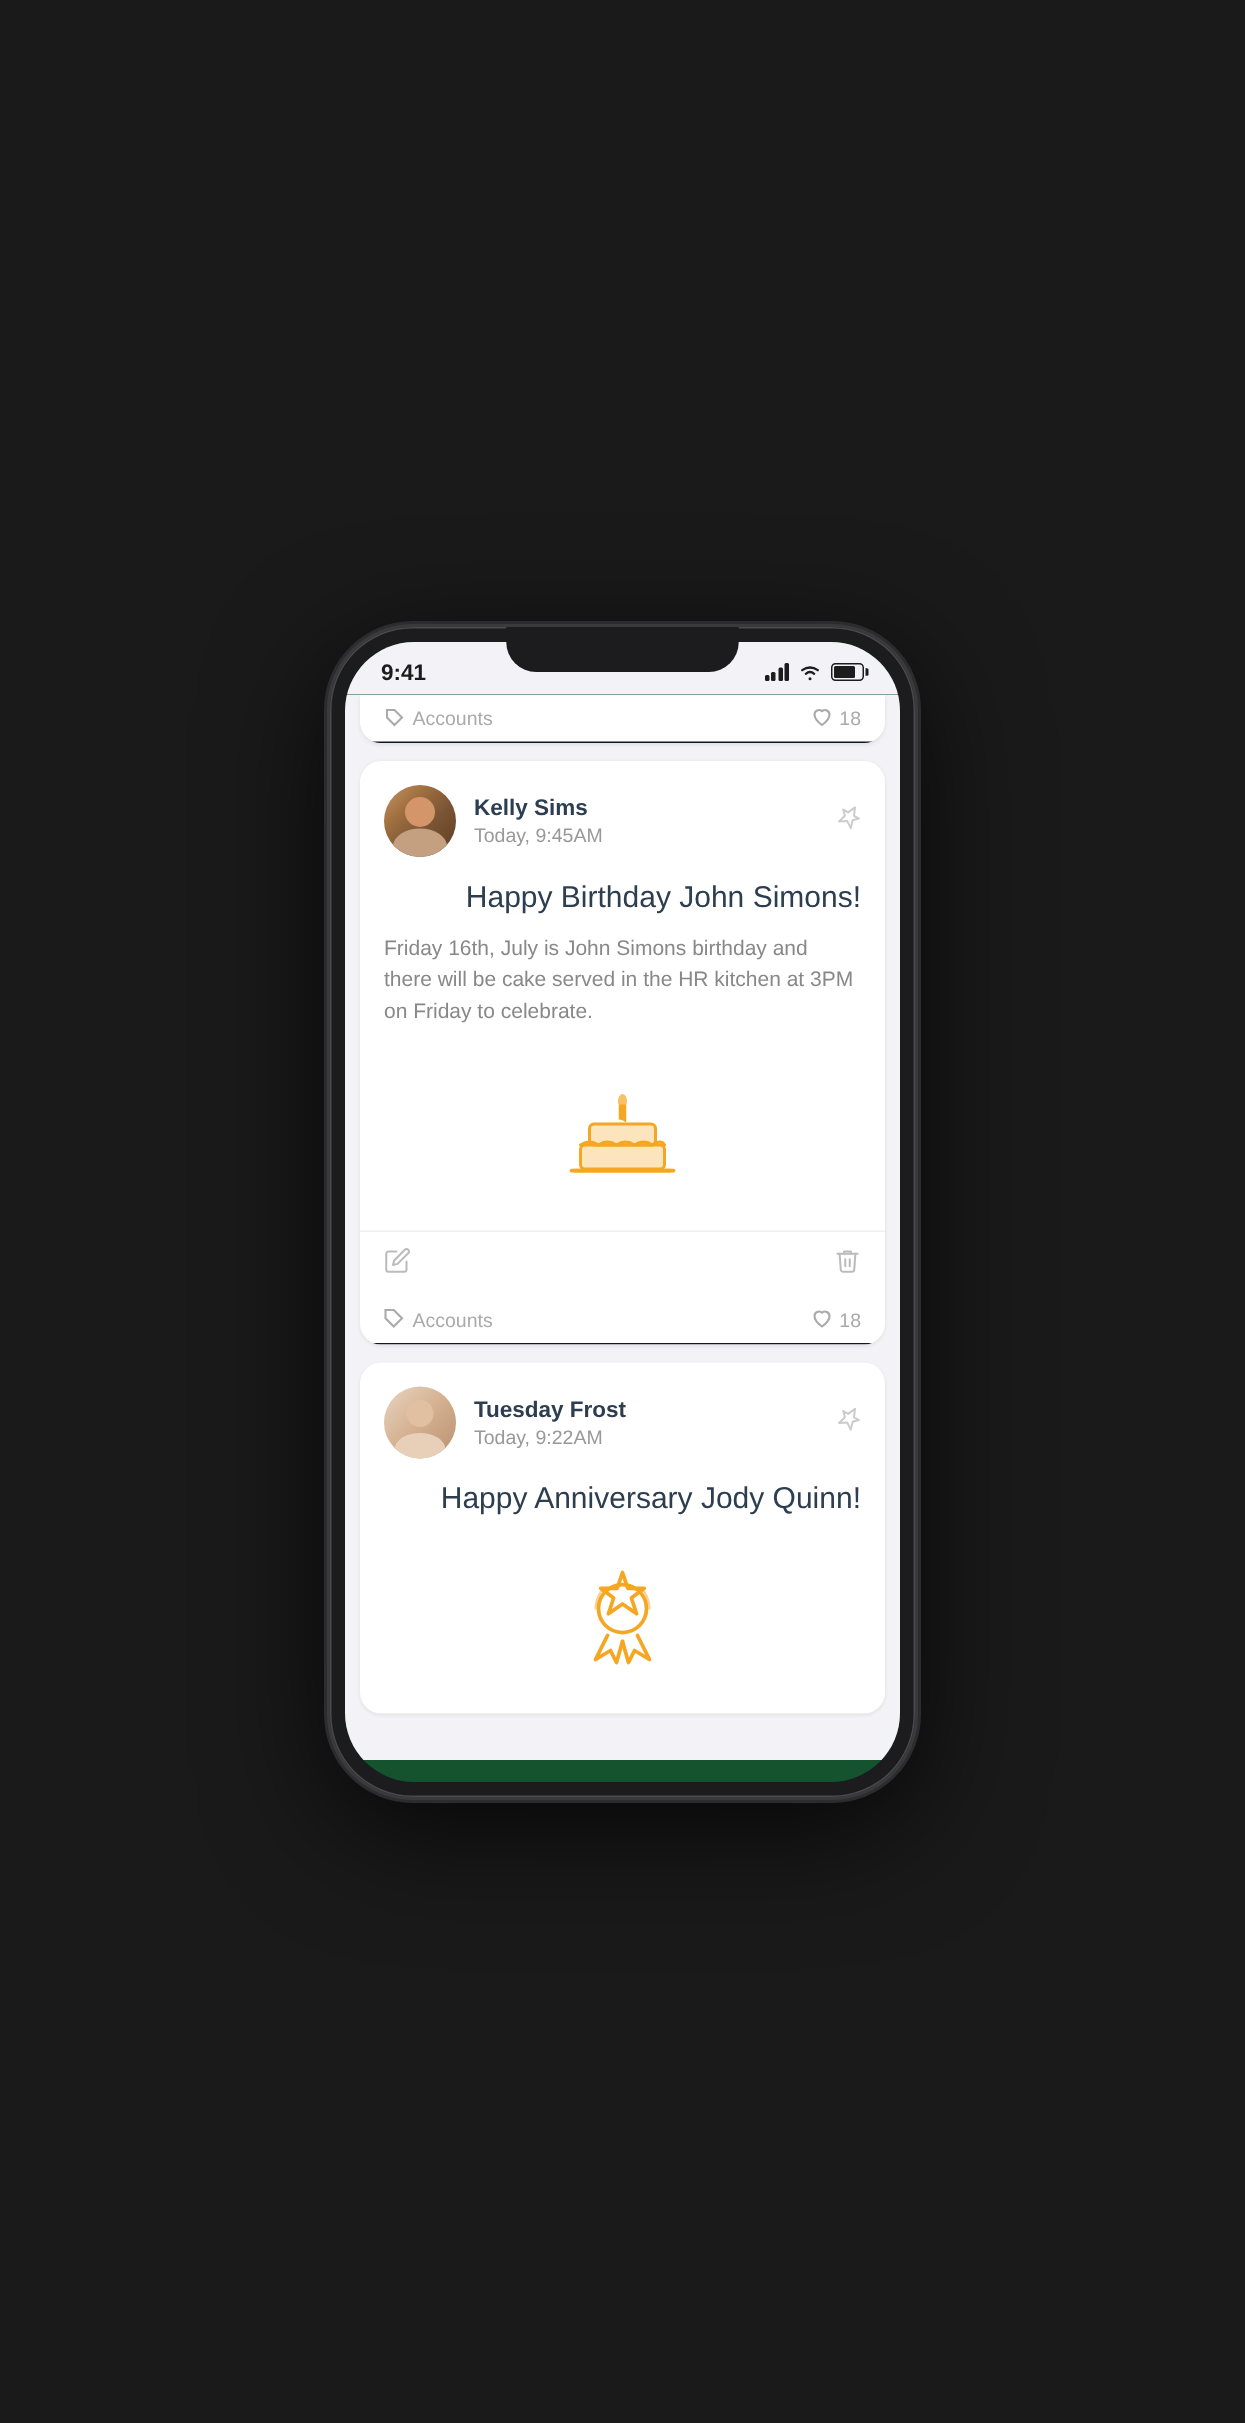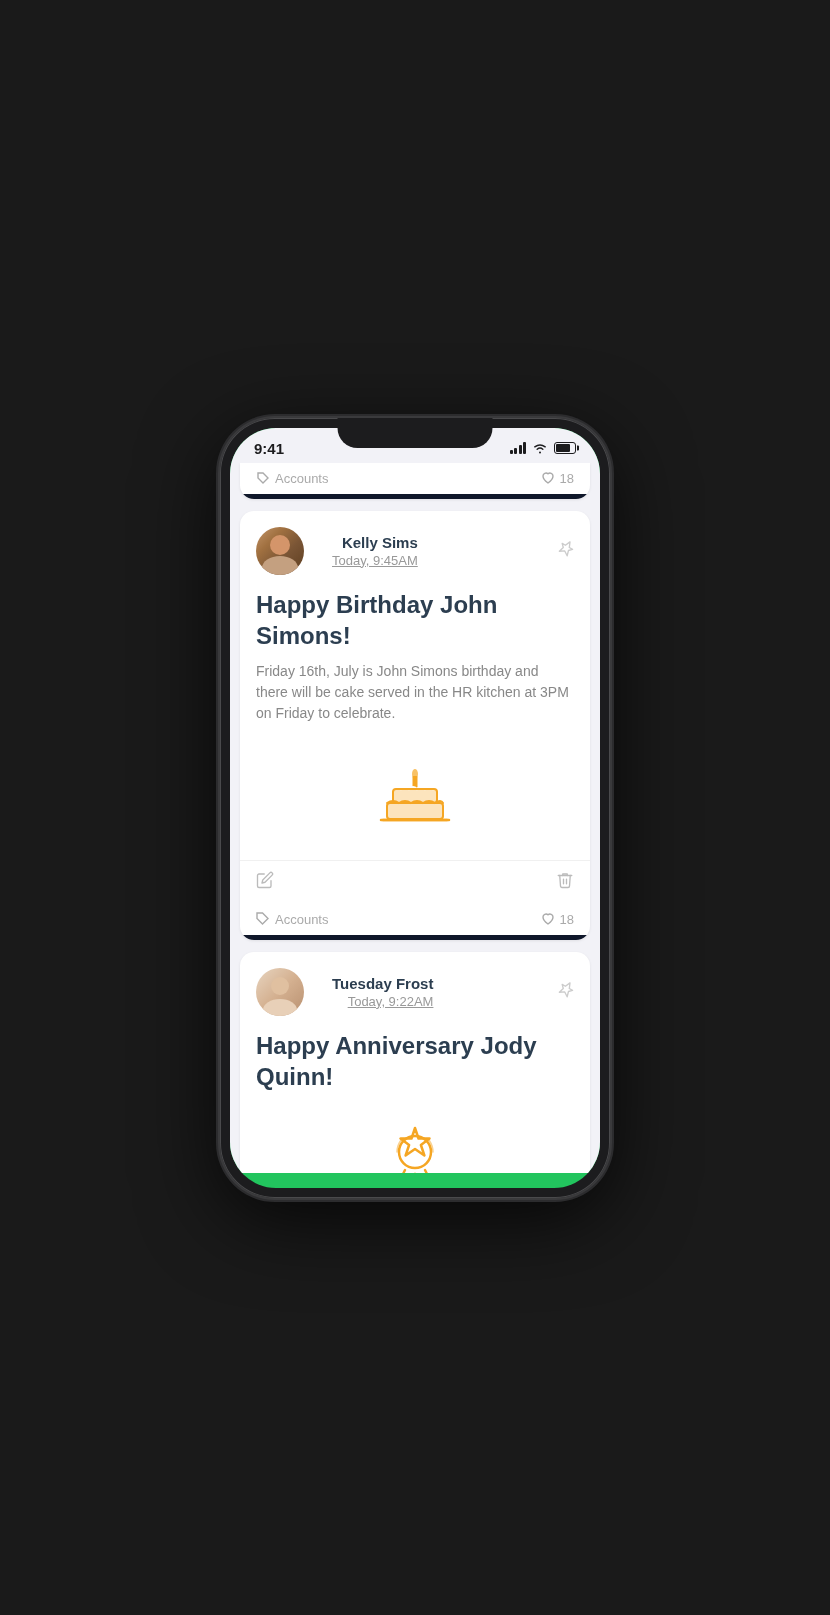--- a/index.html
+++ b/index.html
@@ -48,21 +48,21 @@
       background: #3a3a3c;
       border-radius: 0 2px 2px 0;
     }
 
     .phone-screen {
       position: absolute;
       top: 10px;
       left: 10px;
       right: 10px;
       bottom: 10px;
-      background: #22c55e;
+      background: #14532d;
       border-radius: 46px;
       overflow: hidden;
     }
 
     
     .notch {
       position: absolute;
       top: 0;
       left: 50%;
       transform: translateX(-50%);
@@ -154,21 +154,21 @@
       margin-bottom: 12px;
       overflow: hidden;
       box-shadow: 0 1px 3px rgba(0,0,0,0.08);
     }
 
     .card-top-bar {
       display: flex;
       justify-content: space-between;
       align-items: flex-end;
       padding: 8px 16px;
-      border-bottom: 5px solid #0f172a;
+      border-bottom: 1px solid #0f172a;
     }
 
     .card-tag {
       display: flex;
       align-items: center;
       gap: 5px;
       color: #aaa;
       font-size: 13px;
     }
 
@@ -200,22 +200,21 @@
     .post-header {
       display: flex;
       align-items: center;
       justify-content: space-between;
       margin-bottom: 14px;
     }
 
     .post-author {
       display: flex;
       align-items: center;
-      gap: 28px;
-      text-align: right;
+      gap: 12px;
     }
 
     .avatar {
       width: 48px;
       height: 48px;
       border-radius: 50%;
       overflow: hidden;
       background: #c8b8b0;
     }
 
@@ -285,35 +284,35 @@
     .author-name {
       font-size: 15px;
       font-weight: 600;
       color: #2c3e50;
     }
 
     .author-time {
       font-size: 13px;
       color: #999;
       margin-top: 2px;
-      text-decoration: underline;
     }
 
     .pin-icon {
       color: #ccc;
       font-size: 18px;
       transform: rotate(30deg);
     }
 
     .post-title {
-      font-size: 24px;
-      font-weight: 700;
+      font-size: 20px;
+      font-weight: 400;
       color: #2c3e50;
       margin-bottom: 10px;
       line-height: 1.3;
+      text-align: right;
     }
 
     .post-body {
       font-size: 14px;
       color: #888;
       line-height: 1.5;
       margin-bottom: 16px;
     }
 
     .post-illustration {

